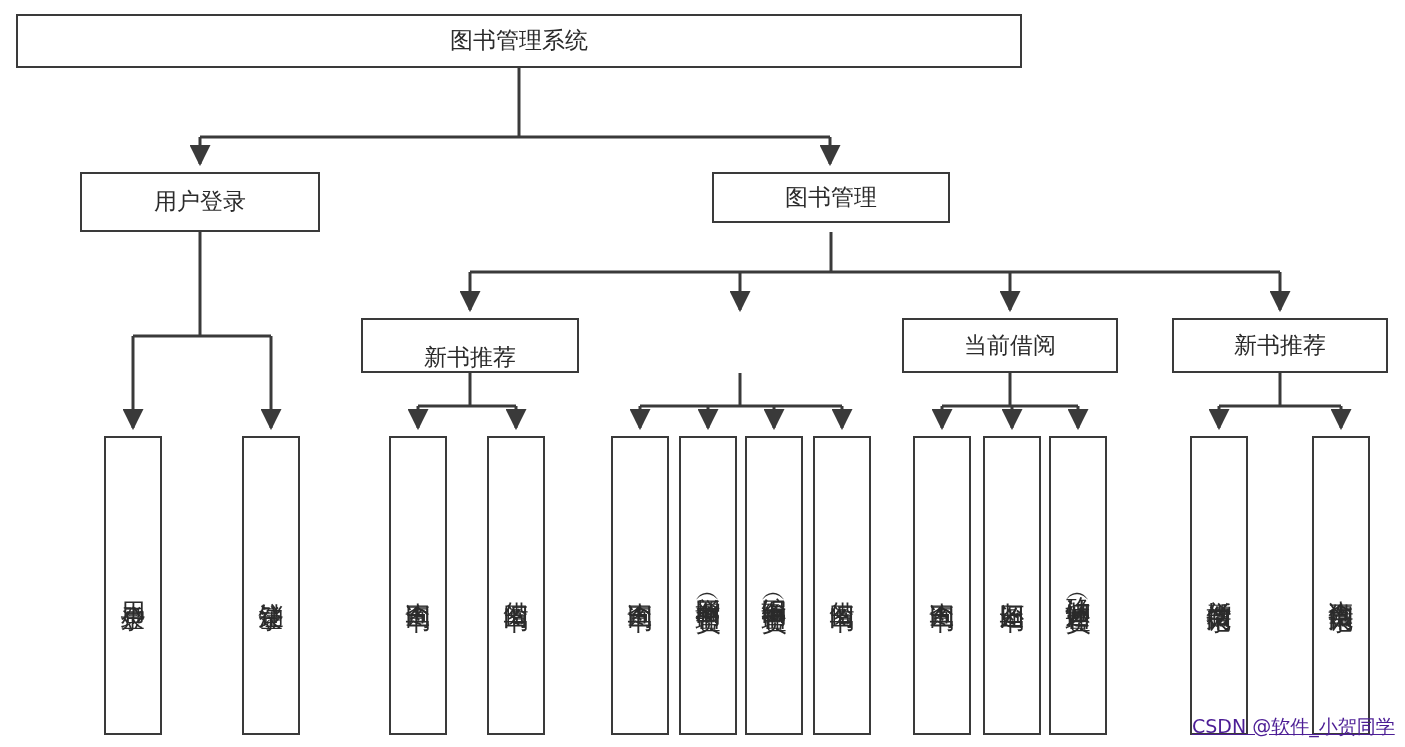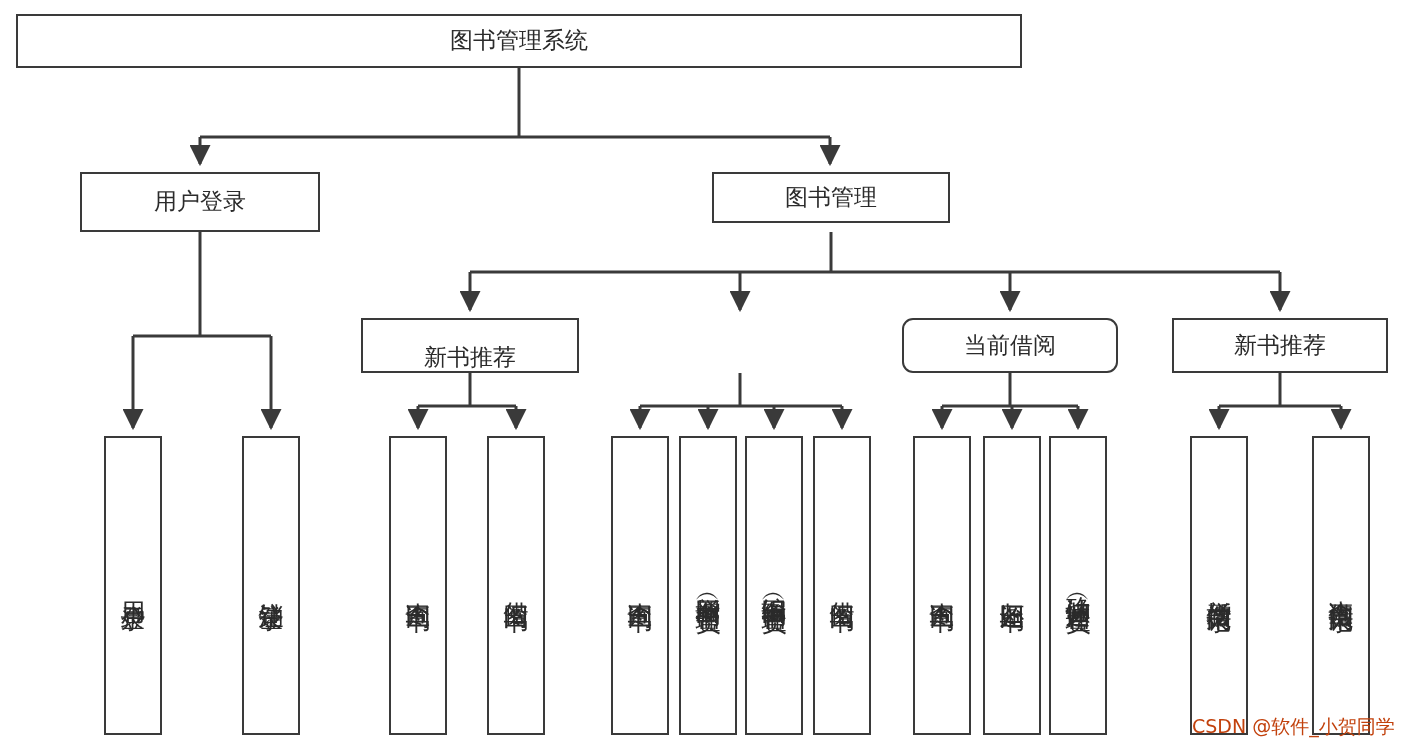--- a/index.html
+++ b/index.html
@@ -129,21 +129,21 @@
   <div class="node horizontal" style="left: 80px; top: 172px; width: 240px; height: 60px;">
     <span class="label">用户登录</span>
   </div>
   <div class="node horizontal" style="left: 712px; top: 172px; width: 238px; height: 51px;">
     <span class="label">图书管理</span>
   </div>
 
   <div class="node horizontal" style="left: 361px; top: 318px; width: 218px; height: 55px; align-items: flex-end;">
     <span class="label">新书推荐</span>
   </div>
-  <div class="node horizontal" style="left: 902px; top: 318px; width: 216px; height: 55px; border-radius: 11px;">
+  <div class="node horizontal" style="left: 902px; top: 318px; width: 216px; height: 55px;">
     <span class="label">当前借阅</span>
   </div>
   <div class="node horizontal" style="left: 1172px; top: 318px; width: 216px; height: 55px;">
     <span class="label">新书推荐</span>
   </div>
 
   <div class="node vertical" style="left: 104px; top: 436px; width: 58px; height: 299px;">
     <span class="label">用户登录</span>
   </div>
   <div class="node vertical" style="left: 242px; top: 436px; width: 58px; height: 299px;">
@@ -180,15 +180,15 @@
     <span class="label">确认归还（管理员）</span>
   </div>
 
   <div class="node vertical" style="left: 1190px; top: 436px; width: 58px; height: 299px;">
     <span class="label">新增借阅记录</span>
   </div>
   <div class="node vertical" style="left: 1312px; top: 436px; width: 58px; height: 299px;">
     <span class="label">查询借阅记录</span>
   </div>
 
-  <div id="watermark" style="left: 1192px; top: 714px; color: #c2410c;">CSDN @软件_小贺同学</div>
+  <div id="watermark" style="left: 1192px; top: 714px; color: #4c1d95; text-decoration: underline;">CSDN @软件_小贺同学</div>
 
 </div>
 
 </body></html>

